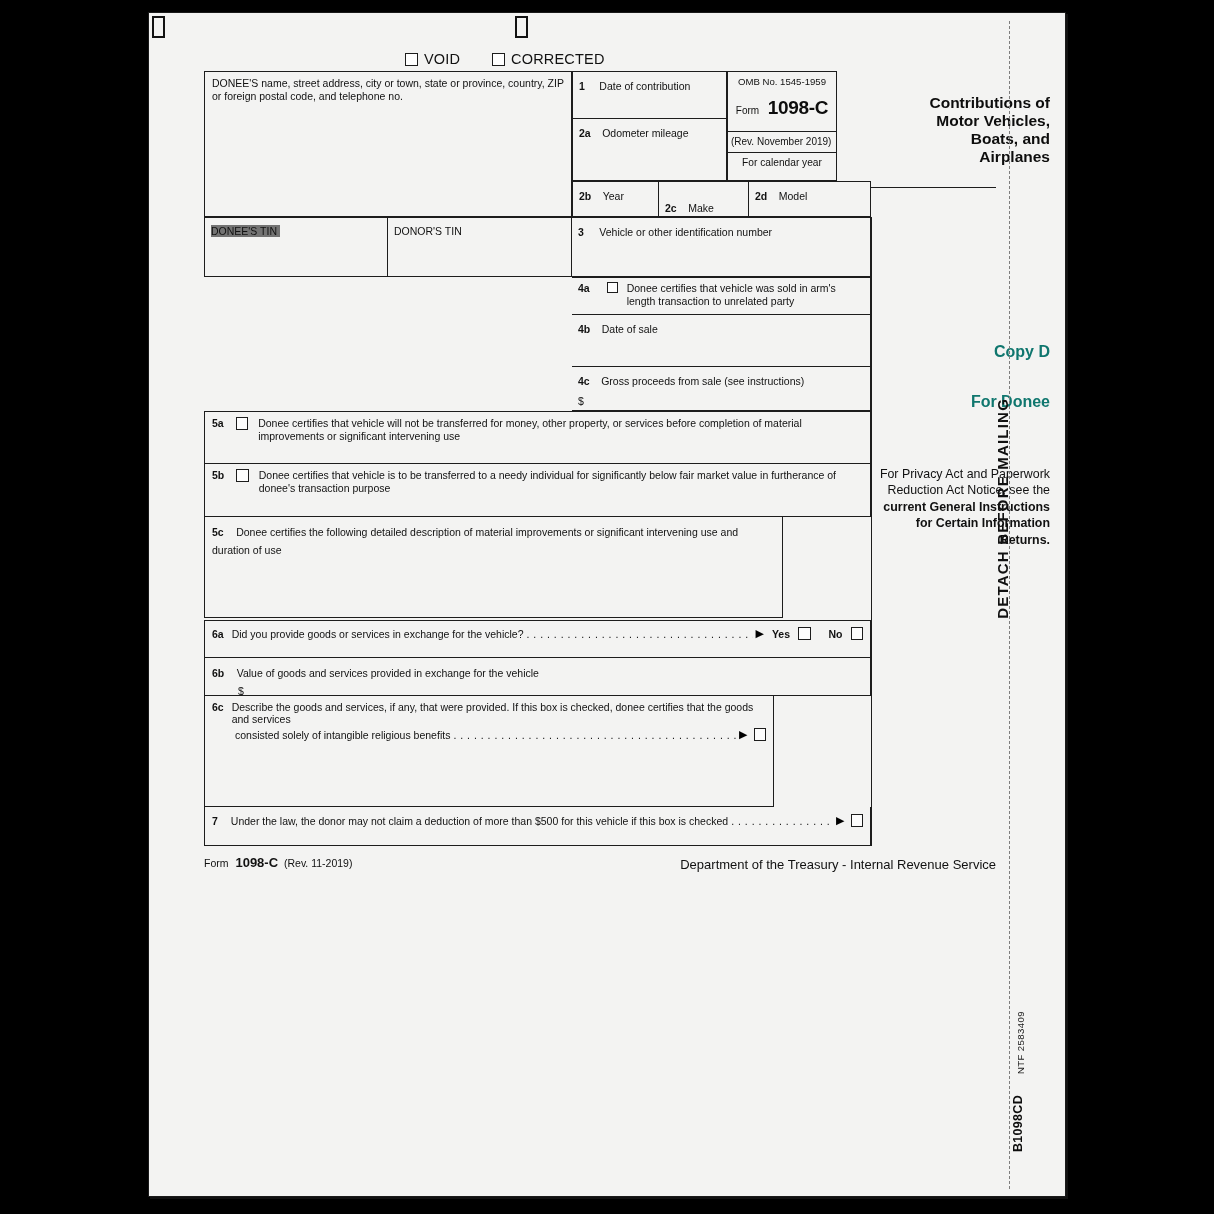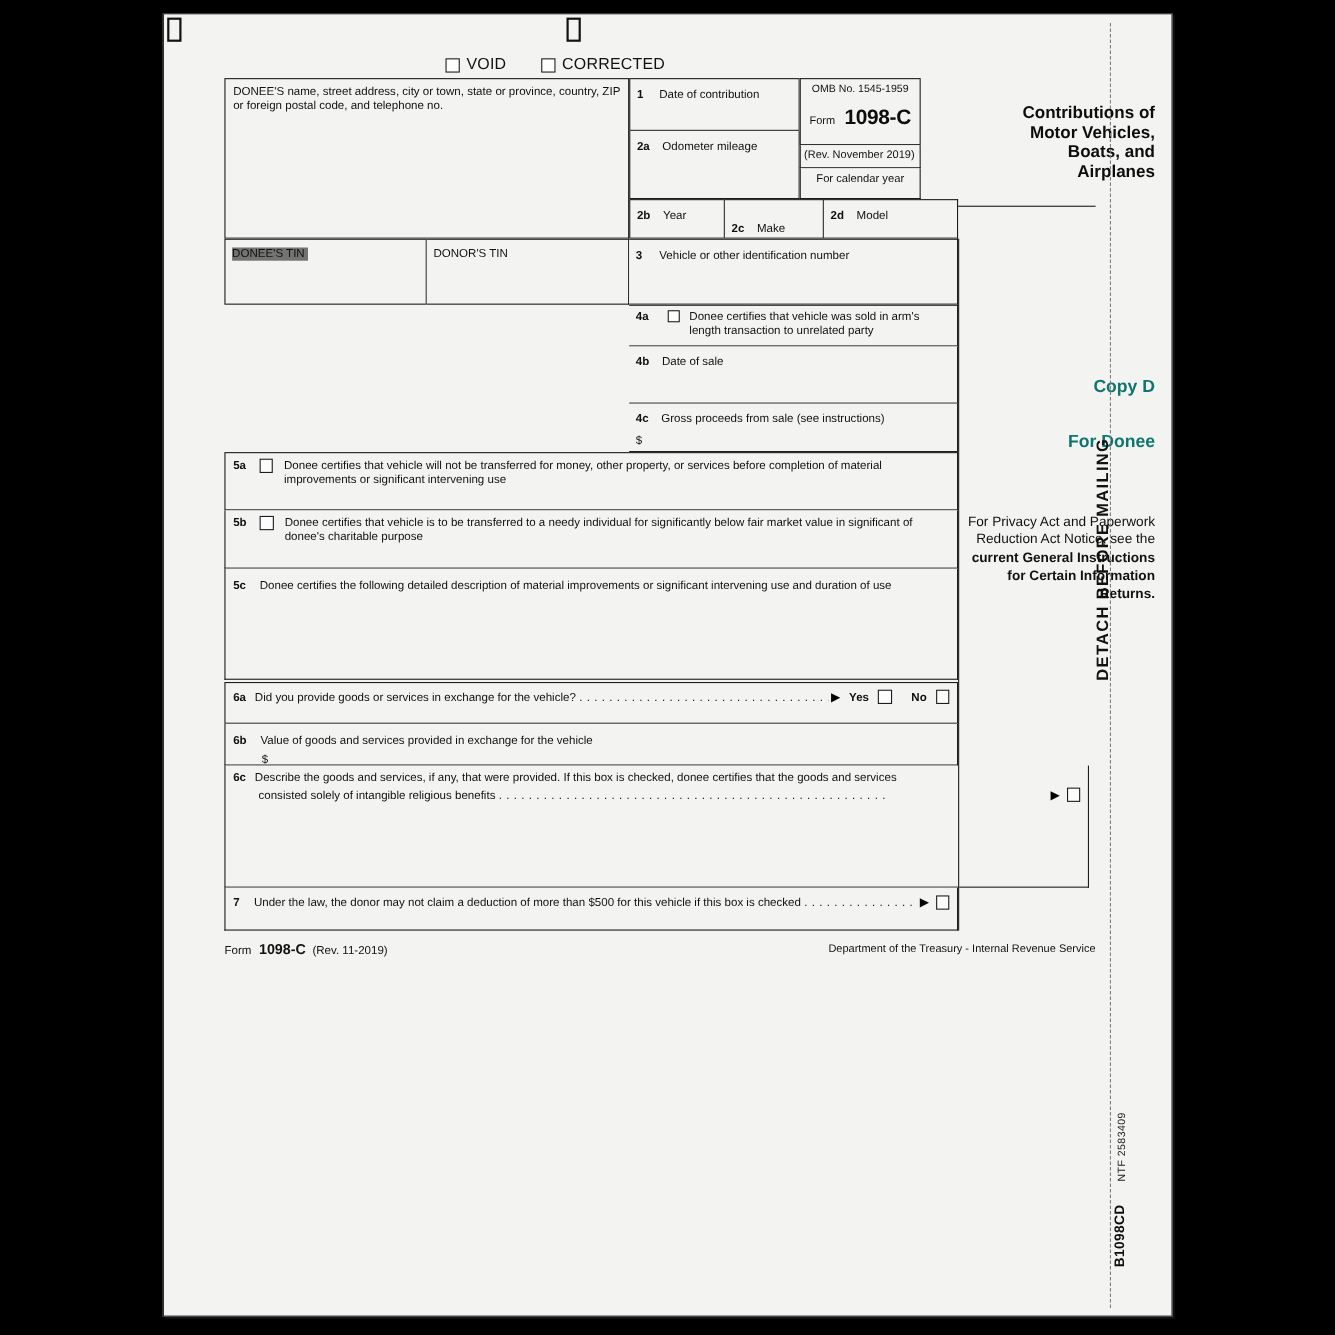--- a/index.html
+++ b/index.html
@@ -46,21 +46,21 @@
   .titleblk{position:absolute;left:676px;top:10px;width:170px;text-align:right;
     font-weight:bold;font-size:15.5px;line-height:1.17;color:#0d0d0d;margin-top:13px;}
   .copyd{position:absolute;left:666px;width:180px;text-align:right;font-weight:bold;font-size:16px;color:#0f766e;}
   .privacy{position:absolute;left:666px;width:180px;text-align:right;font-size:12.4px;line-height:1.32;color:#111;}
   .privacy b{font-weight:bold;}
 
   
   .footer{position:absolute;left:55px;top:842px;width:792px;height:16px;}
   .footer .fl{position:absolute;left:0;top:0;font-size:10.5px;color:#111;}
   .footer .fl .big{font-weight:bold;font-size:13px;}
-  .footer .fr{position:absolute;right:0;top:2px;font-size:10px;color:#111;}
+  .footer .fr{position:absolute;right:0;top:2px;font-size:13px;color:#111;}
 
   
   .dashline{position:absolute;left:860px;top:8px;width:0;height:1168px;
     border-left:1.6px dashed #7d7d7d;}
   .detach{position:absolute;left:845px;top:385px;
     writing-mode:vertical-rl;transform:rotate(180deg);
     font-weight:bold;font-size:15px;letter-spacing:1.2px;color:#111;}
   .ntf{position:absolute;left:866px;top:998px;
     writing-mode:vertical-rl;transform:rotate(180deg);
     font-size:9.6px;letter-spacing:.4px;color:#1b1b1b;}
@@ -174,25 +174,25 @@
         <span class="num" style="flex:0 0 auto;">5a</span>
         <span class="cbbig" style="margin:0 10px 0 12px;flex:0 0 auto;"></span>
         <span class="txt" style="flex:1 1 auto;line-height:1.27;">Donee certifies that vehicle will not be transferred for money, other property, or services before completion of material improvements or significant intervening use</span>
       </div>
     </div>
 
     <div class="cell box" style="left:0;top:393px;width:667px;height:53px;padding:5px 7px;border-top:none;">
       <div style="display:flex;align-items:flex-start;">
         <span class="num" style="flex:0 0 auto;">5b</span>
         <span class="cbbig" style="margin:0 10px 0 12px;flex:0 0 auto;"></span>
-        <span class="txt" style="flex:1 1 auto;line-height:1.27;">Donee certifies that vehicle is to be transferred to a needy individual for significantly below fair market value in significant of donee's charitable purpose</span>
-      </div>
-    </div>
-
-    <div class="cell box" style="left:0;top:446px;width:667px;height:101px;padding:5px 7px;border-top:none;">
+        <span class="txt" style="flex:1 1 auto;line-height:1.27;">Donee certifies that vehicle is to be transferred to a needy individual for significantly below fair market value in furtherance of donee's transaction purpose</span>
+      </div>
+    </div>
+
+    <div class="cell box" style="left:0;top:446px;width:579px;height:101px;padding:5px 7px;border-top:none;">
       <span class="num">5c</span>
       <span class="cap" style="margin-left:8px;">Donee certifies the following detailed description of material improvements or significant intervening use and duration of use</span>
     </div>
 
     <div class="cell box" style="left:0;top:549px;width:667px;height:38px;padding:6px 7px;">
       <div style="display:flex;align-items:center;">
         <span class="num" style="flex:0 0 auto;">6a</span>
         <span class="cap" style="margin-left:8px;flex:0 0 auto;">Did you provide goods or services in exchange for the vehicle?</span>
         <span class="cap dots" style="margin-left:3px;flex:1 1 auto;overflow:hidden;white-space:nowrap;">. . . . . . . . . . . . . . . . . . . . . . . . . . . . . . . . . . .</span>
         <span class="arrow" style="margin:0 8px 0 2px;flex:0 0 auto;">▶</span>
@@ -202,21 +202,21 @@
         <span class="cbbig" style="margin-left:8px;flex:0 0 auto;"></span>
       </div>
     </div>
 
     <div class="cell box" style="left:0;top:587px;width:667px;height:38px;padding:5px 7px;border-top:none;">
       <span class="num">6b</span>
       <span class="cap" style="margin-left:8px;">Value of goods and services provided in exchange for the vehicle</span>
       <div class="cap" style="margin:4px 0 0 26px;">$</div>
     </div>
 
-    <div class="cell box" style="left:0;top:625px;width:786px;height:111px;padding:5px 7px;border-top:none;">
+    <div class="cell box" style="left:0;top:625px;width:570px;height:111px;padding:5px 7px;border-top:none;">
       <div style="display:flex;align-items:flex-start;">
         <span class="num" style="flex:0 0 auto;">6c</span>
         <span class="cap" style="margin-left:8px;">Describe the goods and services, if any, that were provided. If this box is checked, donee certifies that the goods and services</span>
       </div>
       <div style="display:flex;align-items:center;margin-top:3px;padding-left:23px;">
         <span class="cap" style="flex:0 0 auto;">consisted solely of intangible religious benefits</span>
         <span class="cap dots" style="margin-left:3px;flex:1 1 auto;overflow:hidden;white-space:nowrap;">. . . . . . . . . . . . . . . . . . . . . . . . . . . . . . . . . . . . . . . . . . . . . . . . . . . .</span>
         <span class="arrow" style="margin:0 6px 0 2px;flex:0 0 auto;">▶</span>
         <span class="cbbig" style="flex:0 0 auto;"></span>
       </div>

